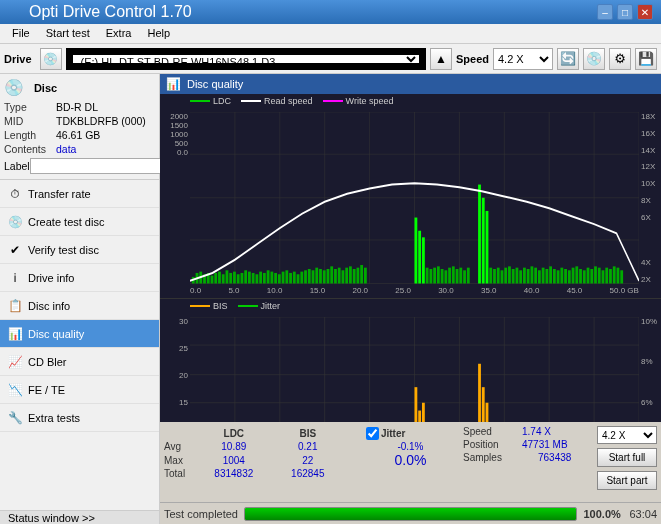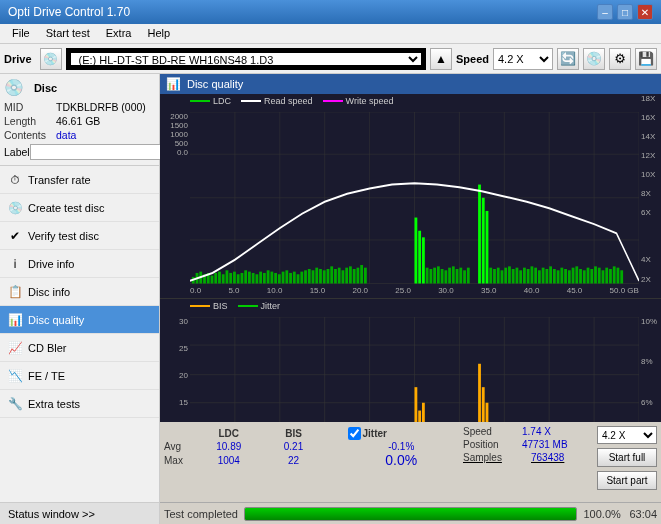--- a/index.html
+++ b/index.html
@@ -8,21 +8,21 @@
     
     .title-bar {
       background: linear-gradient(to bottom, #4a90d9, #2a6db5);
       color: white;
       display: flex;
       align-items: center;
       justify-content: space-between;
       padding: 4px 8px;
       height: 24px;
     }
-    .title-bar-title { font-size: 12px; font-weight: normal; }
+    .title-bar-title { font-size: 16px; font-weight: normal; margin-left: 21px; }
     .title-bar-controls { display: flex; gap: 4px; }
     .title-bar-btn {
       width: 16px; height: 16px;
       background: #6a9fd8;
       border: 1px solid #4a80c0;
       color: white;
       font-size: 10px;
       cursor: pointer;
       display: flex; align-items: center; justify-content: center;
       border-radius: 2px;
@@ -52,21 +52,21 @@
       align-items: center;
       padding: 3px 4px;
       height: 30px;
       gap: 4px;
     }
     .drive-label { font-size: 11px; font-weight: bold; margin-right: 4px; }
     .drive-select {
       flex: 1;
       font-size: 11px;
       height: 22px;
-      border: 5px solid #000000;
+      border: 7px solid #000000;
       background: white;
       padding: 0 4px;
     }
     .drive-btn {
       width: 22px; height: 22px;
       background: linear-gradient(to bottom, #fff, #e0e0e0);
       border: 1px solid #aaa;
       cursor: pointer;
       display: flex; align-items: center; justify-content: center;
       font-size: 12px;
@@ -169,21 +169,21 @@
     
     .status-window-btn {
       background: #e0e0e0;
       border-top: 1px solid #ccc;
       padding: 4px 8px;
       font-size: 11px;
       cursor: pointer;
       display: flex;
       align-items: center;
       justify-content: space-between;
-      height: 22px;
+      height: 14px;
     }
 
     
     .content-area {
       flex: 1;
       background: #d4d0c8;
       position: relative;
       overflow: hidden;
     }
 
@@ -294,20 +294,24 @@
 </div>
 
 <div class="main-layout">
 
   <div class="sidebar">
 
     <div class="disc-info-section">
       <div class="disc-header">
         <span class="disc-icon">💿</span>
         <span class="disc-title">Disc</span>
+      </div>
+      <div class="disc-row">
+        <span class="disc-row-label">Type</span>
+        <span class="disc-row-value black">BD-R DL</span>
       </div>
       <div class="disc-row">
         <span class="disc-row-label">MID</span>
         <span class="disc-row-value black">TDKBLDRFB (000)</span>
       </div>
       <div class="disc-row">
         <span class="disc-row-label">Length</span>
         <span class="disc-row-value black">46.61 GB</span>
       </div>
       <div class="disc-row">
@@ -521,21 +525,21 @@
           </svg>
 
           <div style="position:absolute;left:0;top:18px;bottom:14px;width:30px;display:flex;flex-direction:column;justify-content:flex-start;padding:0 2px;">
             <span style="font-size:8px;color:#aaa;text-align:right;">2000</span>
             <span style="font-size:8px;color:#aaa;text-align:right;">1500</span>
             <span style="font-size:8px;color:#aaa;text-align:right;">1000</span>
             <span style="font-size:8px;color:#aaa;text-align:right;">500</span>
             <span style="font-size:8px;color:#aaa;text-align:right;">0.0</span>
           </div>
 
-          <div style="position:absolute;right:0;top:0;bottom:14px;width:22px;display:flex;flex-direction:column;justify-content:space-between;padding:0 2px;">
+          <div style="position:absolute;right:0;top:18px;bottom:14px;width:22px;display:flex;flex-direction:column;justify-content:space-between;padding:0 2px;">
             <span style="font-size:8px;color:#aaa;">18X</span>
             <span style="font-size:8px;color:#aaa;">16X</span>
             <span style="font-size:8px;color:#aaa;">14X</span>
             <span style="font-size:8px;color:#aaa;">12X</span>
             <span style="font-size:8px;color:#aaa;">10X</span>
             <span style="font-size:8px;color:#aaa;">8X</span>
             <span style="font-size:8px;color:#aaa;">6X</span>
             <span style="font-size:8px;color:#aaa;margin-top:28px;">4X</span>
             <span style="font-size:8px;color:#aaa;">2X</span>
           </div>
@@ -761,51 +765,58 @@
               <td></td>
               <td style="color:#0000cc;text-align:center;font-size:10px;">-0.1%</td>
             </tr>
             <tr>
               <td style="color:#333;font-size:10px;">Max</td>
               <td style="color:#0000cc;text-align:center;font-size:10px;">1004</td>
               <td style="color:#0000cc;text-align:center;font-size:10px;">22</td>
               <td></td>
               <td style="color:#0000cc;text-align:center;font-size:14px;">0.0%</td>
             </tr>
+            <tr>
+              <td style="color:#333;font-size:10px;">Total</td>
+              <td style="color:#0000cc;text-align:center;font-size:10px;">8314832</td>
+              <td style="color:#0000cc;text-align:center;font-size:10px;">162845</td>
+              <td></td>
+              <td></td>
+            </tr>
           </tbody>
         </table>
       </div>
 
       <div style="display:flex;flex-direction:column;gap:2px;font-size:10px;min-width:130px;">
         <div style="display:flex;align-items:center;gap:4px;">
           <span style="color:#333;width:55px;">Speed</span>
           <span style="color:#0000cc;">1.74 X</span>
         </div>
         <div style="display:flex;align-items:center;gap:4px;">
           <span style="color:#333;width:55px;">Position</span>
           <span style="color:#0000cc;">47731 MB</span>
         </div>
-        <div style="display:flex;align-items:center;gap:13px;text-decoration:underline;">
+        <div style="display:flex;align-items:center;gap:20px;">
           <span style="color:#333;width:55px;">Samples</span>
           <span style="color:#0000cc;">763438</span>
         </div>
       </div>
 
       <div style="display:flex;flex-direction:column;gap:4px;justify-content:flex-start;">
         <select class="speed-dropdown">
           <option>4.2 X</option>
         </select>
         <button class="action-btn">Start full</button>
         <button class="action-btn">Start part</button>
       </div>
     </div>
 
     <div style="position:absolute;bottom:0;left:0;right:0;height:22px;background:#d4d0c8;border-top:1px solid #aaa;display:flex;align-items:center;padding:0 4px;gap:6px;">
       <span style="font-size:11px;color:#333;">Test completed</span>
       <div style="flex:1;height:14px;background:#c0c0c0;border:1px solid #888;border-radius:2px;overflow:hidden;">
         <div style="height:100%;background:linear-gradient(to bottom,#00cc00,#008800);width:100%;"></div>
       </div>
-      <span style="font-size:11px;color:#333;min-width:40px;">100.0%</span>
+      <span style="font-size:11px;color:#333;min-width:40px;font-weight:bold;">100.0%</span>
       <span style="font-size:11px;color:#333;">63:04</span>
     </div>
   </div>
 
 </div>
 
 </body></html>

